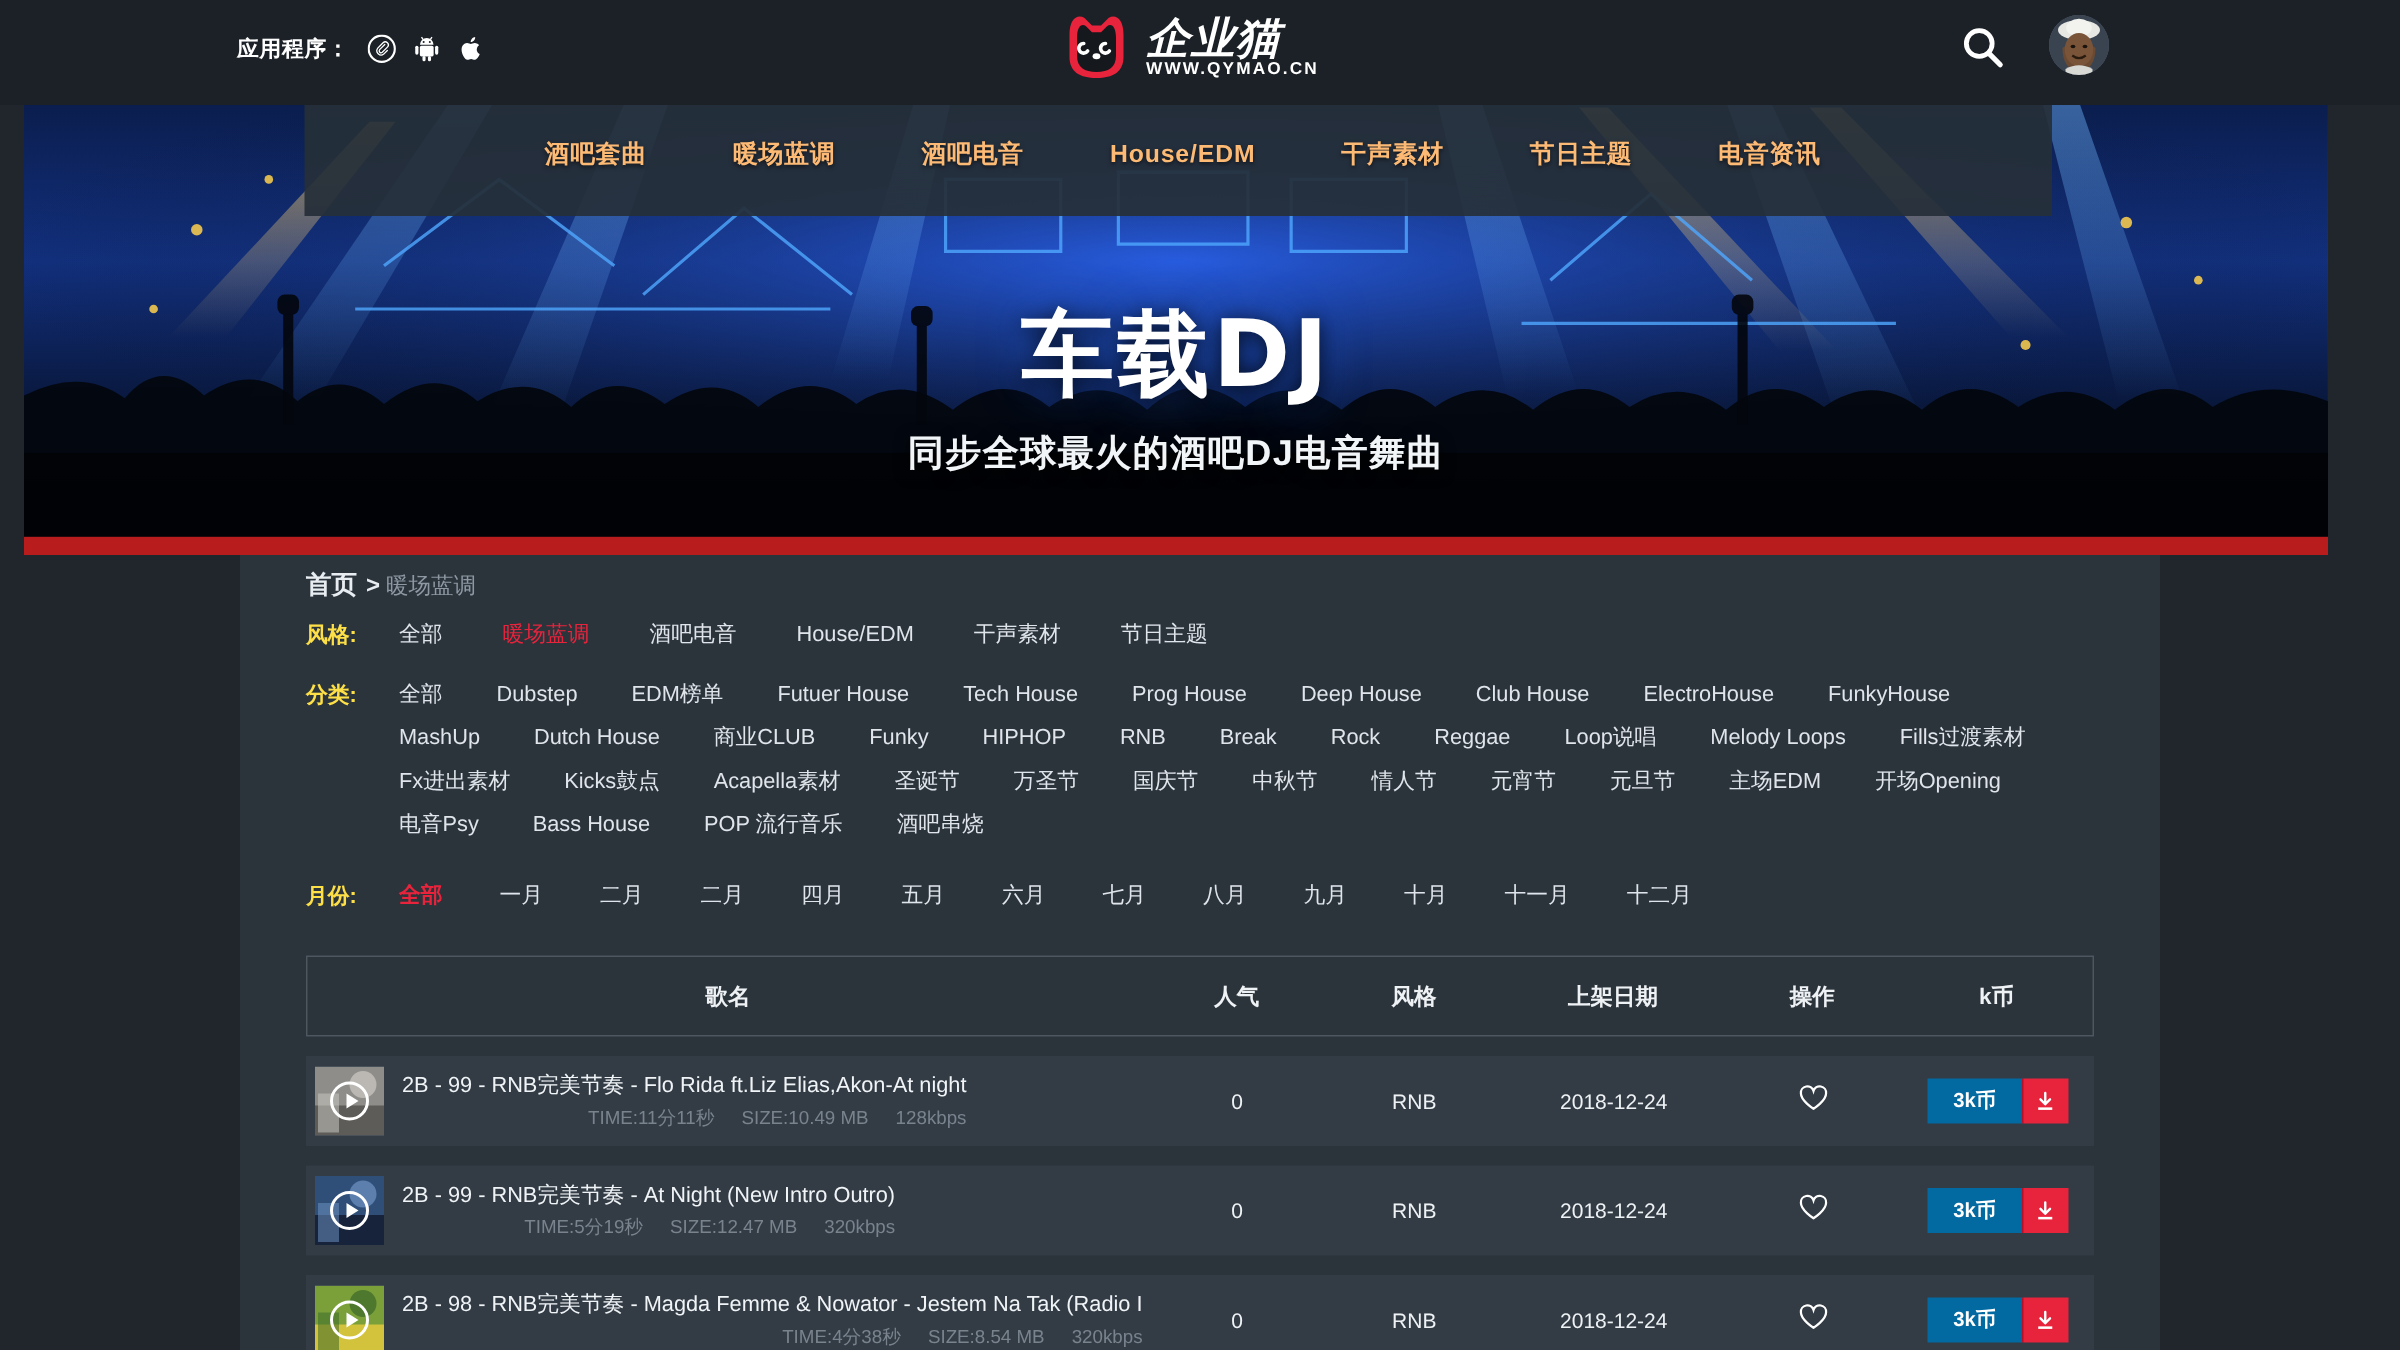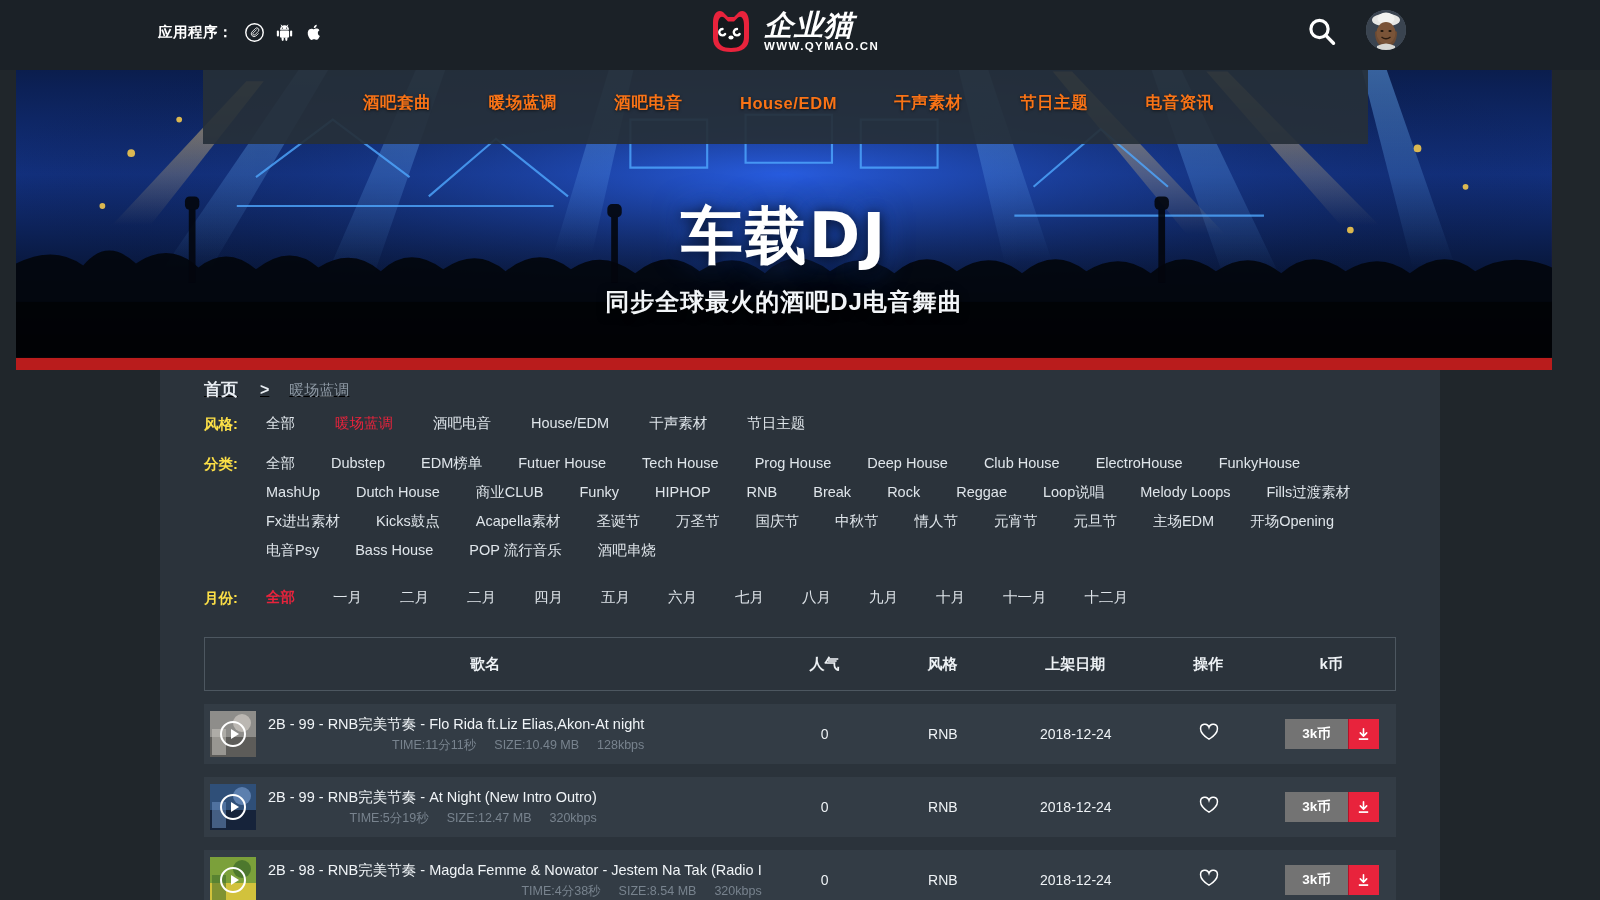--- a/index.html
+++ b/index.html
@@ -67,30 +67,30 @@
   }
 
   
   .navbar {
     position: absolute; top: 62px; left: 203px; width: 1165px; height: 82px;
     background: rgba(38,47,57,.93); z-index: 20;
     display: flex; align-items: center; justify-content: space-between;
     padding: 0 154px 0 160px;
   }
   .nav-item {
-    color: #f97316; font-size: 16.5px; font-weight: bold; letter-spacing: .6px;
+    color: #fdba74; font-size: 16.5px; font-weight: bold; letter-spacing: .6px;
     cursor: pointer; white-space: nowrap; text-shadow: 0 1px 3px rgba(0,0,0,.6);
   }
 
   
   .content {
     position: absolute; top: 370px; left: 160px; width: 1280px; height: 530px;
     background: #2b333b;
   }
-  .crumb { padding: 8px 44px 0 44px; display: flex; align-items: baseline; gap: 16px; text-decoration: underline; }
+  .crumb { padding: 8px 44px 0 44px; display: flex; align-items: baseline; gap: 0; }
   .crumb-home { color: #e8edf2; font-size: 17px; font-weight: bold; }
   .crumb-sep { color: #e8edf2; font-size: 16px; font-weight: bold; margin: 0 4px 0 6px; }
   .crumb-cur { color: #8d98a3; font-size: 15px; }
 
   .filter-block { padding: 0 44px; }
   .filter-row { display: flex; align-items: flex-start; margin-top: 11px; }
   .filter-key {
     color: #fde047; font-size: 14.5px; font-weight: bold; width: 62px; flex: none;
     line-height: 22px; padding-top: 1px;
   }
@@ -138,21 +138,21 @@
     border-left: 8px solid #fff; border-top: 5px solid transparent; border-bottom: 5px solid transparent;
   }
   .song-texts { display: flex; flex-direction: column; gap: 5px; align-items: flex-end; }
   .song-title { color: #f0f4f7; font-size: 14.5px; line-height: 17px; white-space: nowrap; }
   .song-meta { display: flex; gap: 18px; }
   .song-meta span { color: #78838e; font-size: 12.5px; line-height: 15px; }
   .cell { color: #eef2f5; font-size: 14px; }
   .heart { cursor: pointer; display: inline-block; }
   .coin-group { display: inline-flex; align-items: stretch; height: 30px; }
   .coin-btn {
-    background: #737373; color: #fff; font-size: 13.5px; font-weight: bold;
+    background: #0369a1; color: #fff; font-size: 13.5px; font-weight: bold;
     padding: 0 17px; display: flex; align-items: center; cursor: pointer;
     border-right: 1px solid #b51127;
   }
   .dl-btn {
     background: #e8233c; width: 30px; display: flex; align-items: center; justify-content: center;
     cursor: pointer;
   }
 </style>
 </head>
 <body>

